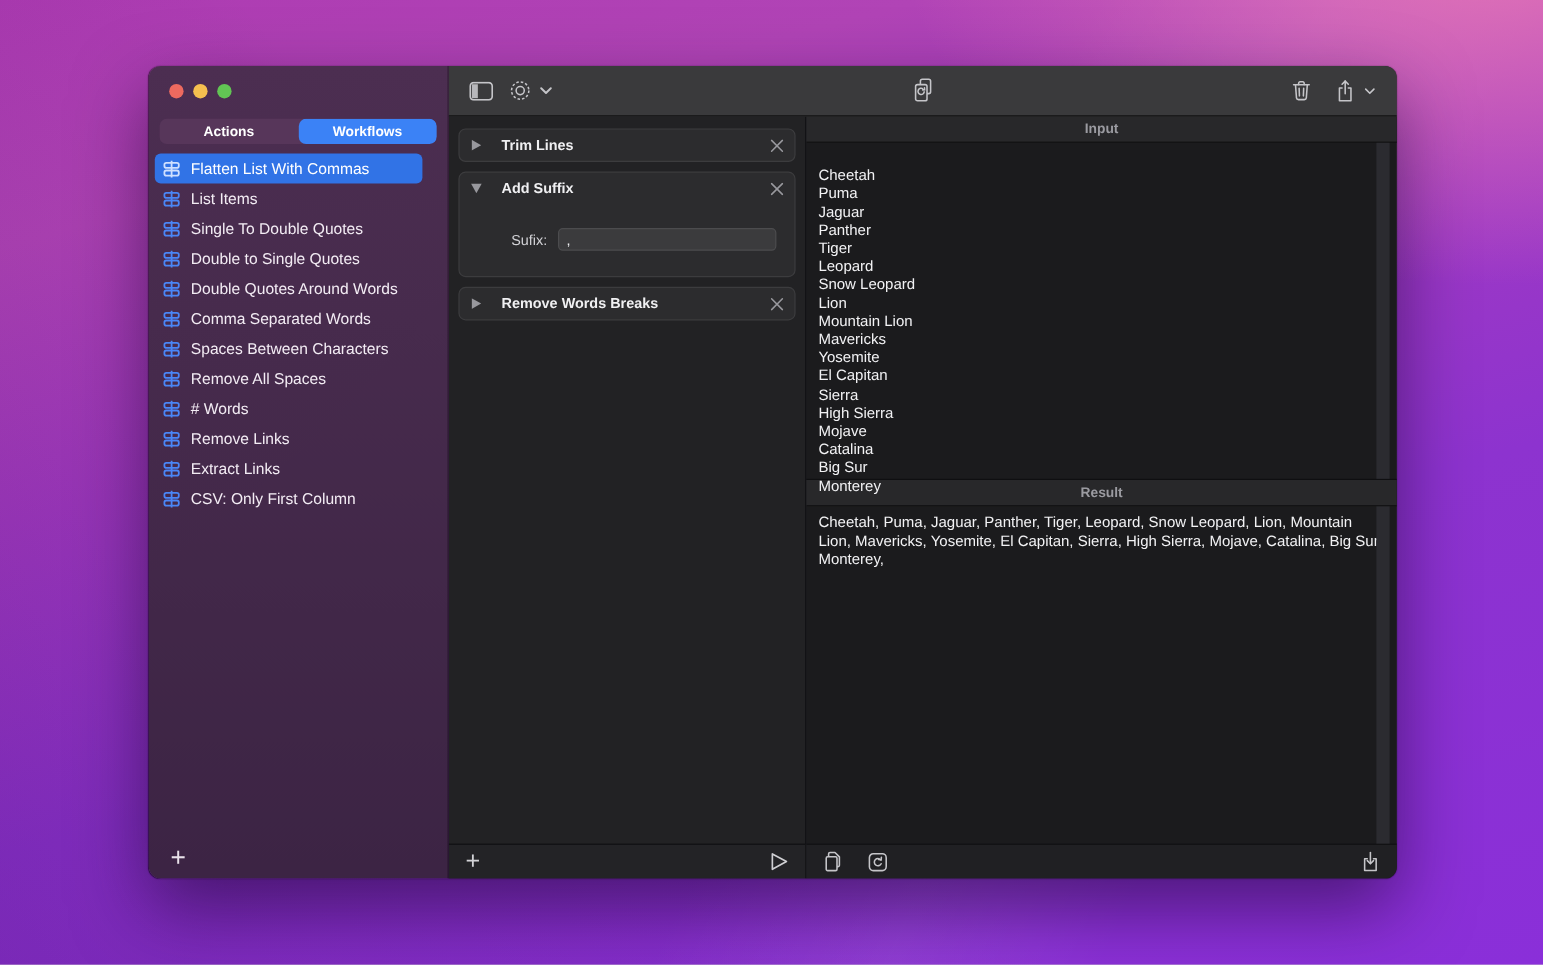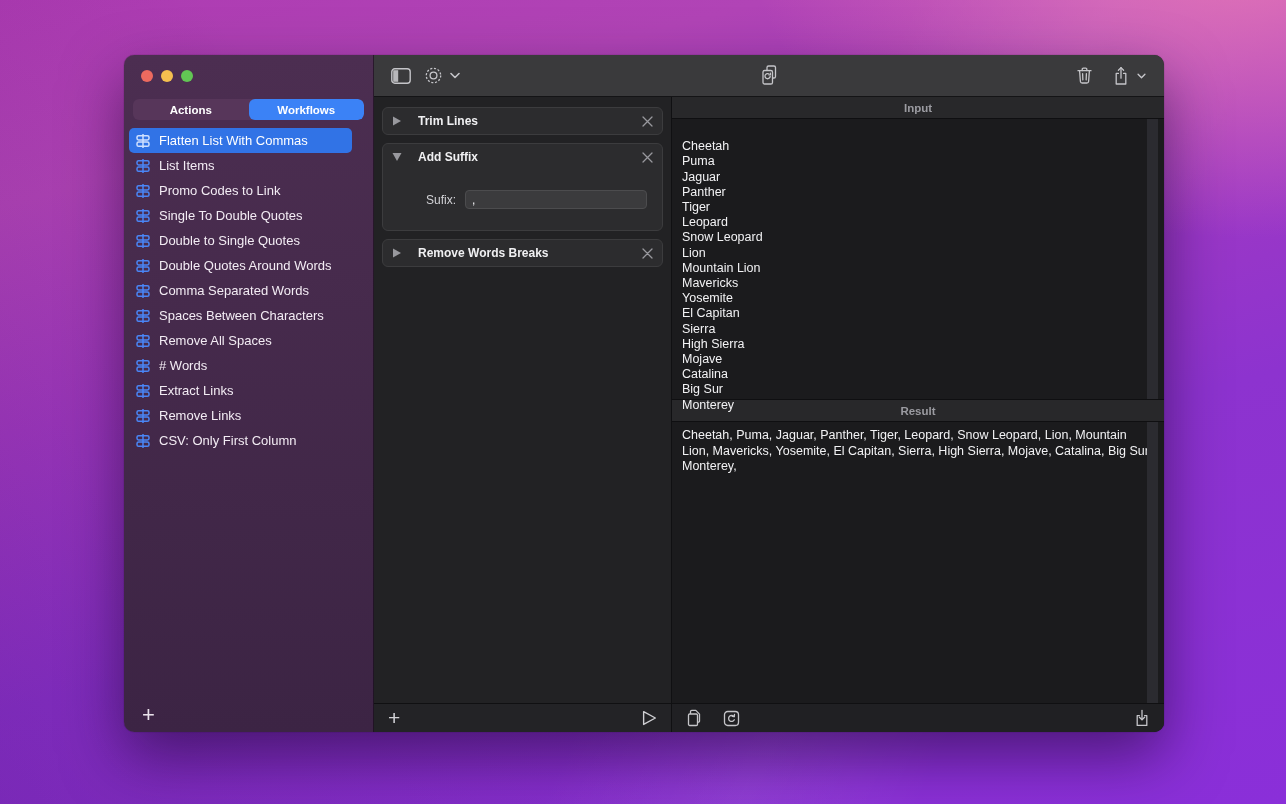--- a/index.html
+++ b/index.html
@@ -147,30 +147,20 @@
     <span class="wf-label">List Items</span>
   </div>
           <div class="wf-item">
     <span class="wf-icon">
       <svg width="16" height="16" viewBox="0 0 16 16" fill="none" stroke="currentColor" stroke-width="1.5">
         <line x1="8" y1="1" x2="8" y2="15"></line>
         <rect x="2" y="2.7" width="12" height="4.2" rx="1.6" fill="#00000000"></rect>
         <rect x="2" y="9.1" width="12" height="4.2" rx="1.6" fill="#00000000"></rect>
       </svg>
     </span>
-    <span class="wf-label">Promo Codes to Link</span>
-  </div>
-          <div class="wf-item">
-    <span class="wf-icon">
-      <svg width="16" height="16" viewBox="0 0 16 16" fill="none" stroke="currentColor" stroke-width="1.5">
-        <line x1="8" y1="1" x2="8" y2="15"></line>
-        <rect x="2" y="2.7" width="12" height="4.2" rx="1.6" fill="#00000000"></rect>
-        <rect x="2" y="9.1" width="12" height="4.2" rx="1.6" fill="#00000000"></rect>
-      </svg>
-    </span>
     <span class="wf-label">Single To Double Quotes</span>
   </div>
           <div class="wf-item">
     <span class="wf-icon">
       <svg width="16" height="16" viewBox="0 0 16 16" fill="none" stroke="currentColor" stroke-width="1.5">
         <line x1="8" y1="1" x2="8" y2="15"></line>
         <rect x="2" y="2.7" width="12" height="4.2" rx="1.6" fill="#00000000"></rect>
         <rect x="2" y="9.1" width="12" height="4.2" rx="1.6" fill="#00000000"></rect>
       </svg>
     </span>
@@ -227,31 +217,31 @@
     <span class="wf-label"># Words</span>
   </div>
           <div class="wf-item">
     <span class="wf-icon">
       <svg width="16" height="16" viewBox="0 0 16 16" fill="none" stroke="currentColor" stroke-width="1.5">
         <line x1="8" y1="1" x2="8" y2="15"></line>
         <rect x="2" y="2.7" width="12" height="4.2" rx="1.6" fill="#00000000"></rect>
         <rect x="2" y="9.1" width="12" height="4.2" rx="1.6" fill="#00000000"></rect>
       </svg>
     </span>
+    <span class="wf-label">Remove Links</span>
+  </div>
+          <div class="wf-item">
+    <span class="wf-icon">
+      <svg width="16" height="16" viewBox="0 0 16 16" fill="none" stroke="currentColor" stroke-width="1.5">
+        <line x1="8" y1="1" x2="8" y2="15"></line>
+        <rect x="2" y="2.7" width="12" height="4.2" rx="1.6" fill="#00000000"></rect>
+        <rect x="2" y="9.1" width="12" height="4.2" rx="1.6" fill="#00000000"></rect>
+      </svg>
+    </span>
     <span class="wf-label">Extract Links</span>
-  </div>
-          <div class="wf-item">
-    <span class="wf-icon">
-      <svg width="16" height="16" viewBox="0 0 16 16" fill="none" stroke="currentColor" stroke-width="1.5">
-        <line x1="8" y1="1" x2="8" y2="15"></line>
-        <rect x="2" y="2.7" width="12" height="4.2" rx="1.6" fill="#00000000"></rect>
-        <rect x="2" y="9.1" width="12" height="4.2" rx="1.6" fill="#00000000"></rect>
-      </svg>
-    </span>
-    <span class="wf-label">Remove Links</span>
   </div>
           <div class="wf-item">
     <span class="wf-icon">
       <svg width="16" height="16" viewBox="0 0 16 16" fill="none" stroke="currentColor" stroke-width="1.5">
         <line x1="8" y1="1" x2="8" y2="15"></line>
         <rect x="2" y="2.7" width="12" height="4.2" rx="1.6" fill="#00000000"></rect>
         <rect x="2" y="9.1" width="12" height="4.2" rx="1.6" fill="#00000000"></rect>
       </svg>
     </span>
     <span class="wf-label">CSV: Only First Column</span>

